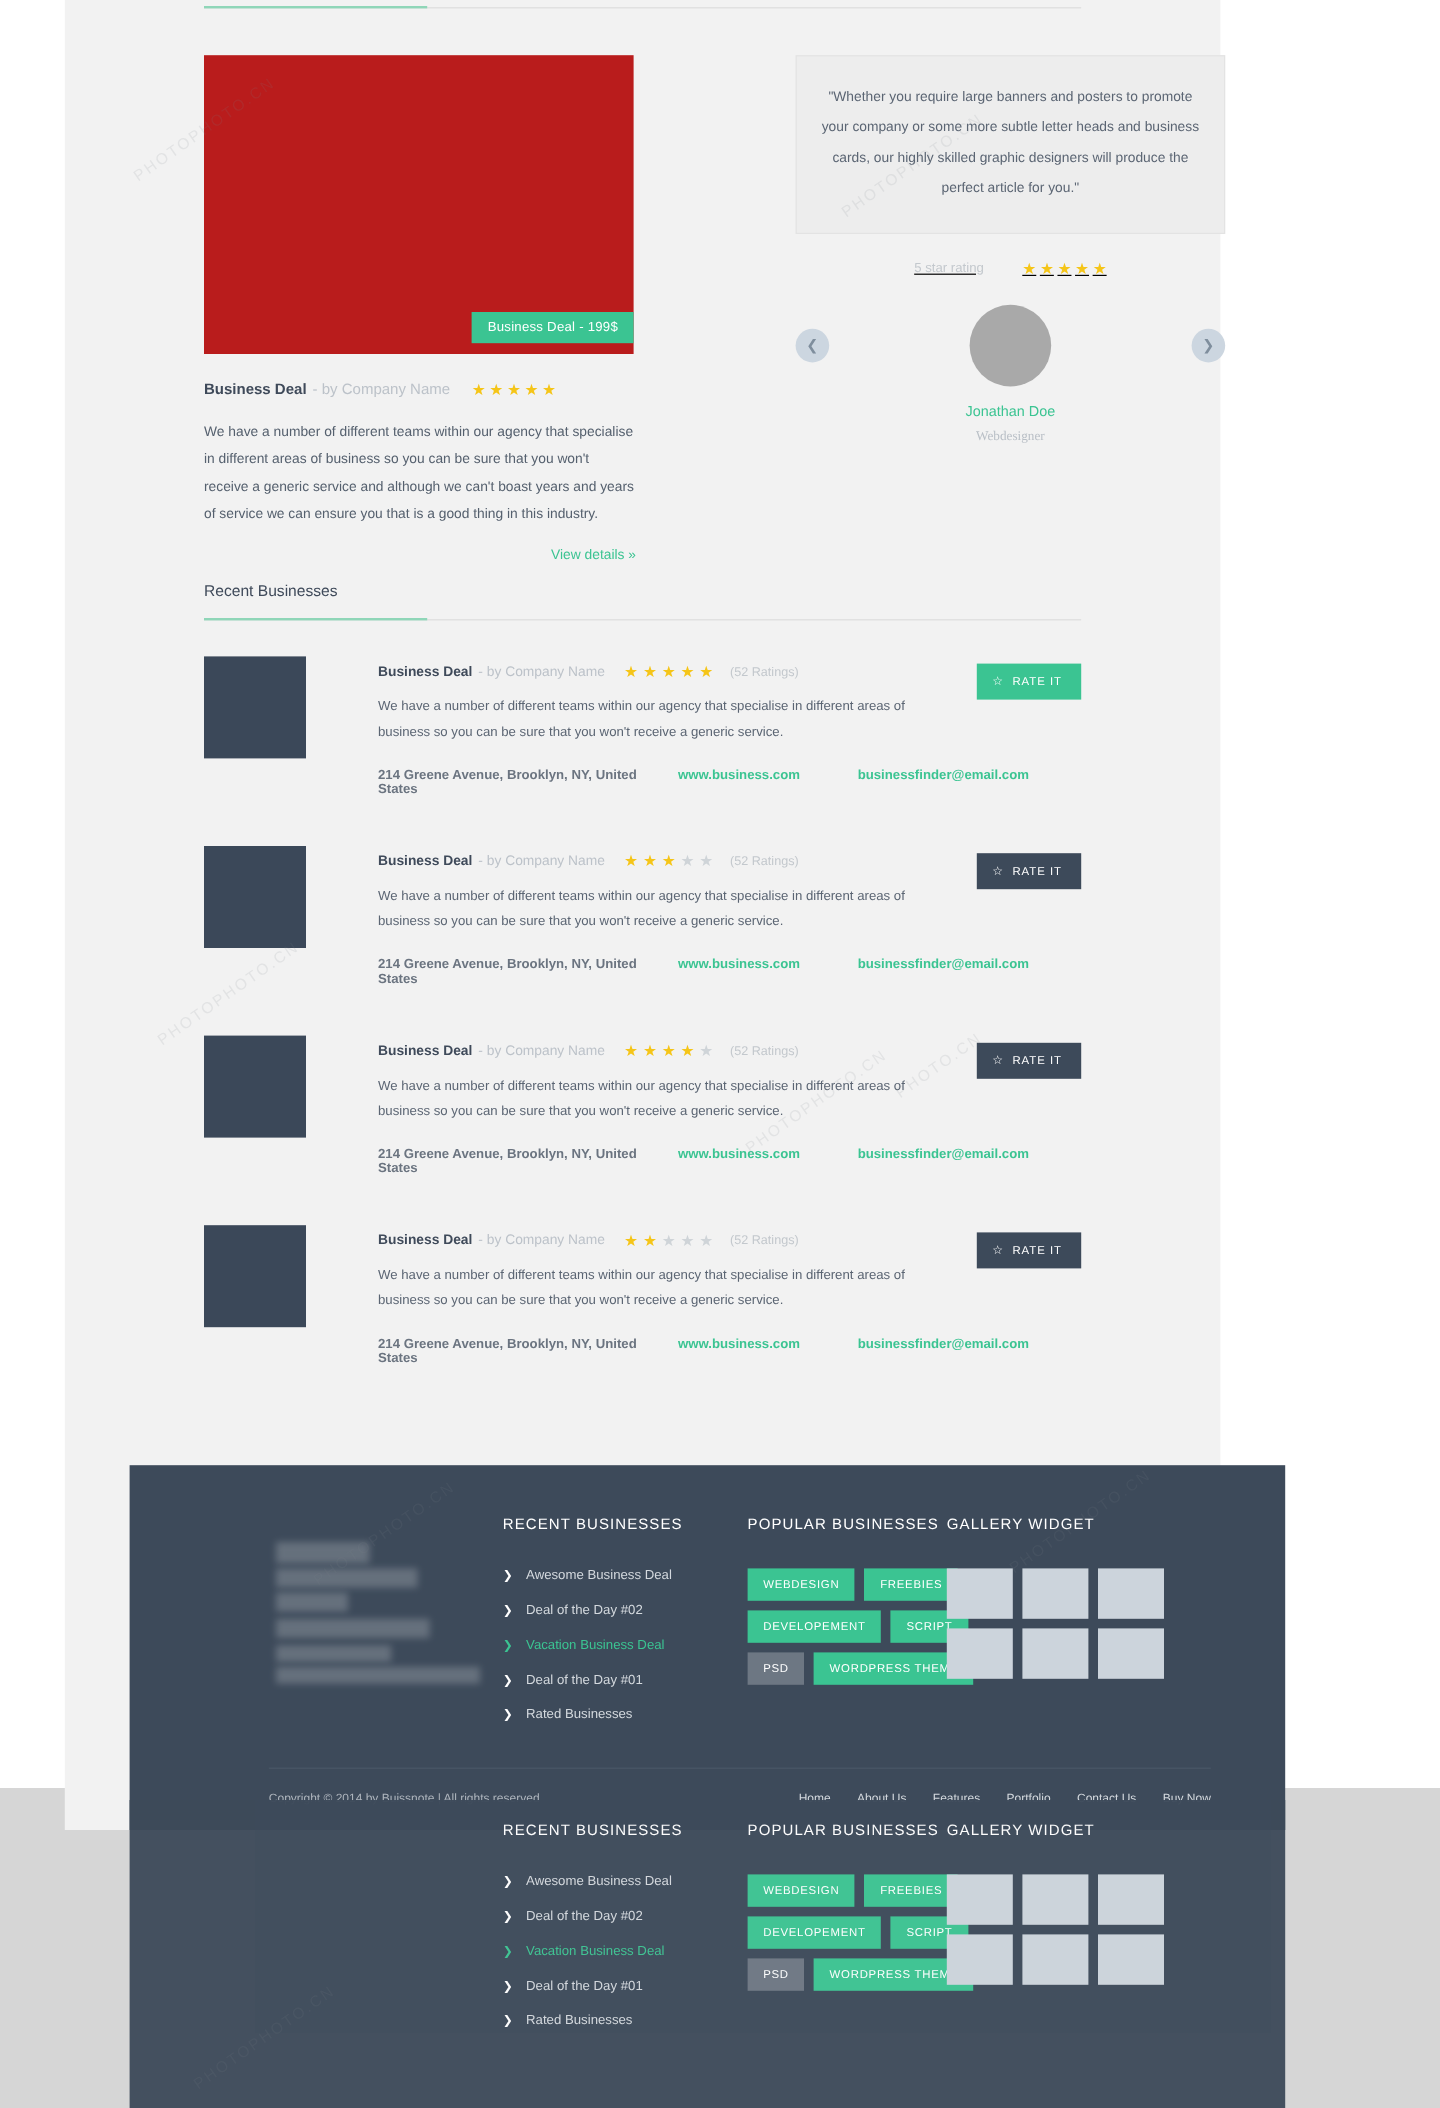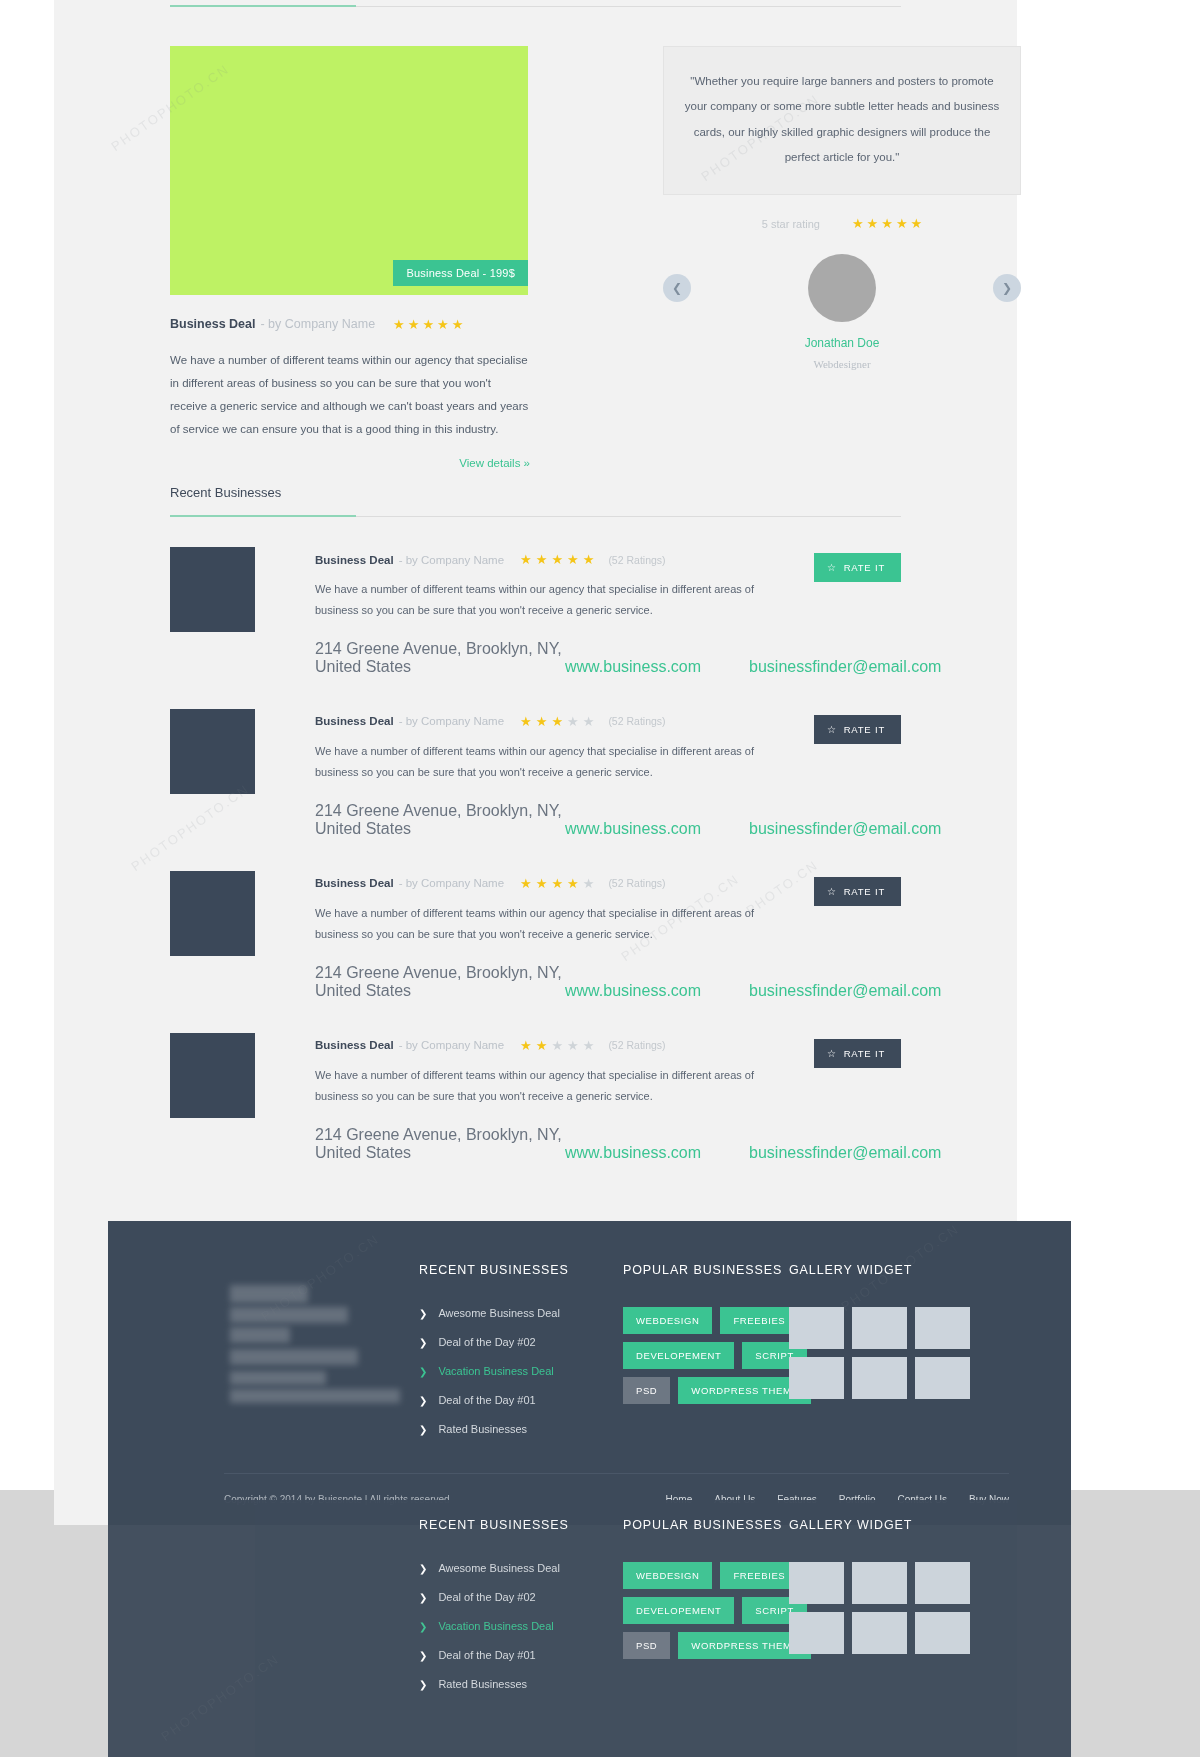--- a/index.html
+++ b/index.html
@@ -49,21 +49,21 @@
 
   
   .featured {
     position: absolute;
     left: 116px; top: 46px;
     width: 731px;
   }
   .feat-img {
     position: relative;
     width: 358px; height: 249px;
-    background: #bef264;
+    background: #b91c1c;
   }
   .feat-badge {
     position: absolute;
     right: 0; bottom: 9px;
     background: #3bc492;
     color: #ffffff;
     font-size: 11px;
     padding: 7px 13px;
     letter-spacing: .2px;
     white-space: nowrap;
@@ -119,20 +119,21 @@
     font-size: 11.5px;
     line-height: 2.2;
     color: #5b6573;
   }
   .testi-rating {
     margin-top: 22px;
     display: flex;
     align-items: center;
     justify-content: center;
     gap: 14px;
+    text-decoration: underline;
   }
   .testi-rating-label {
     font-size: 11px;
     color: #c3c8cd;
   }
   .testi-body {
     margin-top: 24px;
     position: relative;
     height: 135px;
   }
@@ -239,23 +240,24 @@
   .biz-desc {
     margin-top: 13px;
     font-size: 11px;
     line-height: 1.95;
     color: #5b6573;
     max-width: 482px;
   }
   .biz-meta {
     margin-top: 18px;
     display: flex;
-    align-items: flex-end;
-    font-size: 16px;
+    align-items: flex-start;
+    font-size: 11px;
     color: #6b7480;
+    font-weight: bold;
   }
   .biz-meta .addr { width: 250px; }
   .biz-meta a {
     color: #3bc492;
     text-decoration: none;
     margin-right: 48px;
   }
   .rate-btn {
     position: absolute;
     right: 0; top: 6px;

